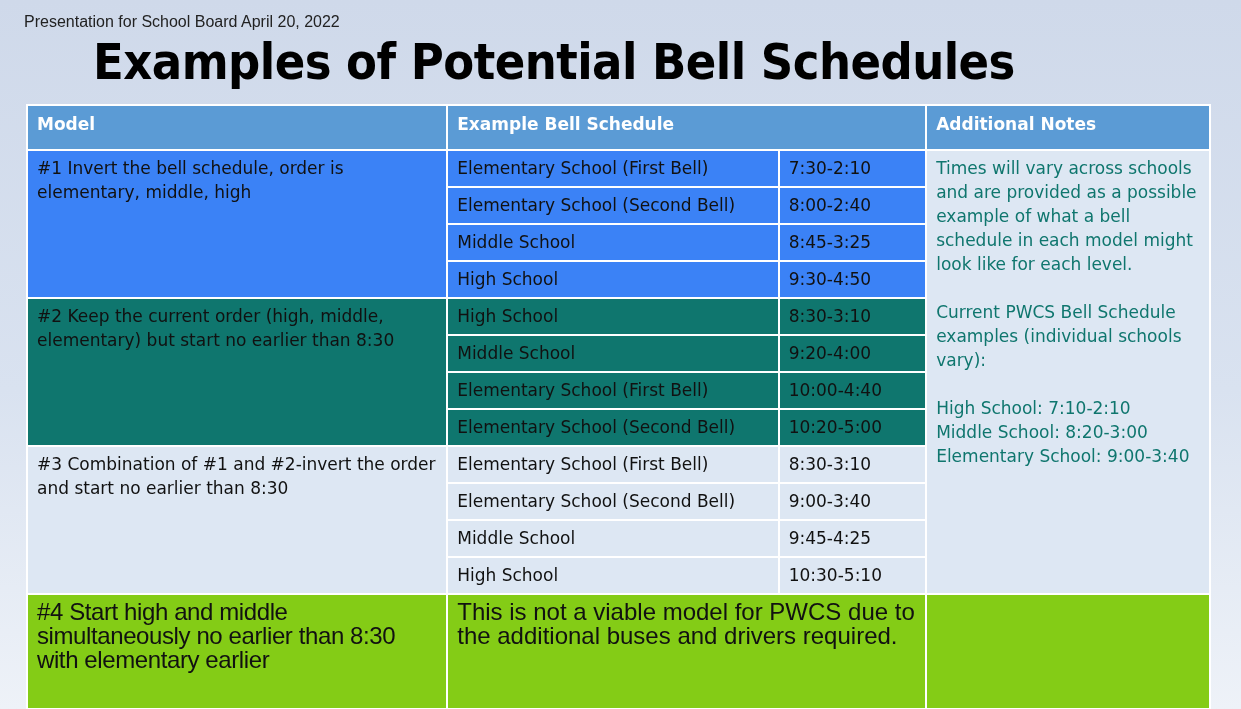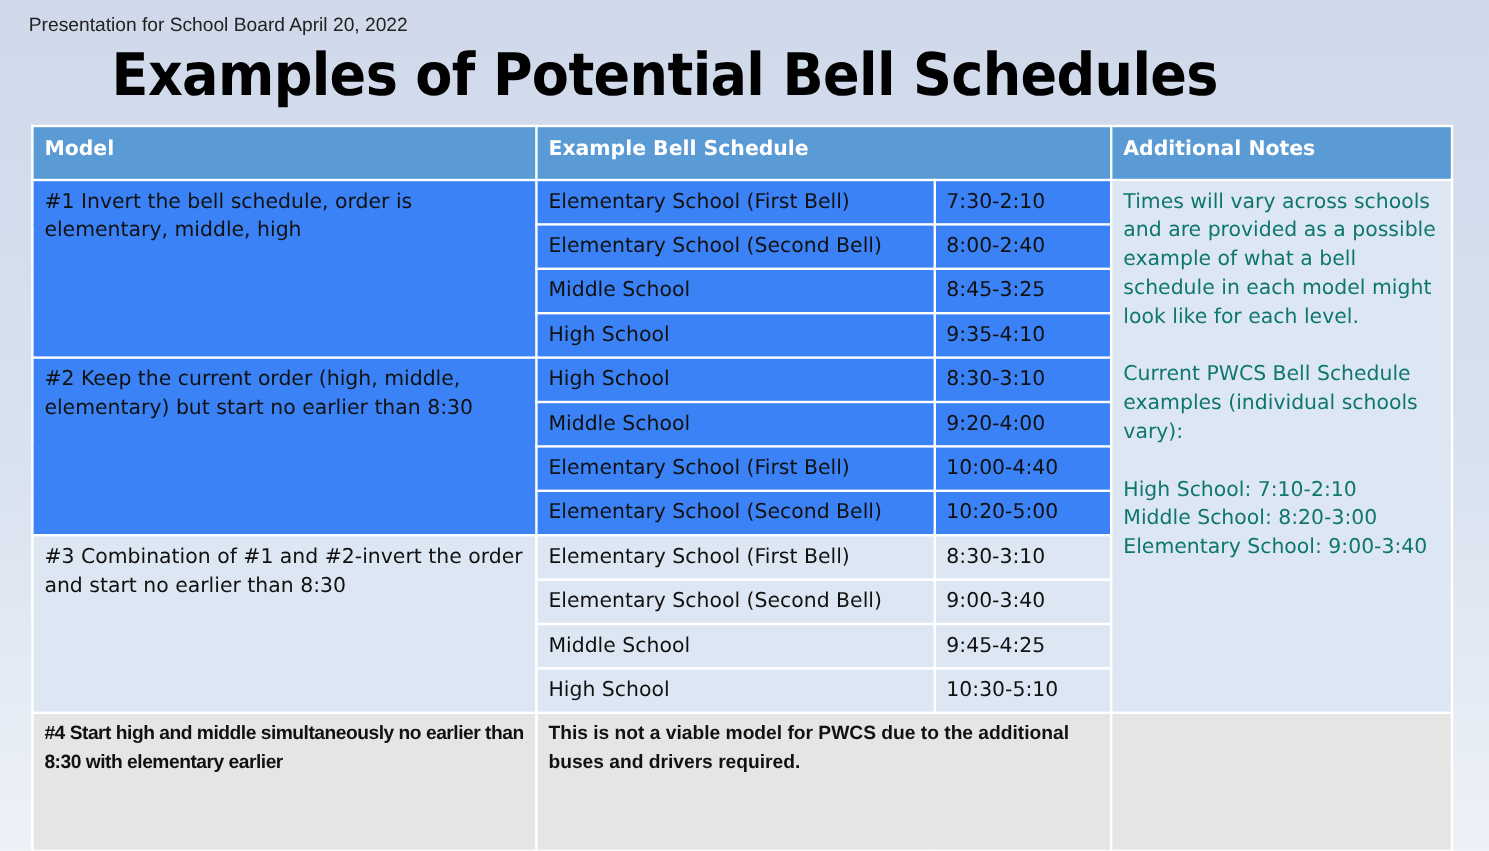--- a/index.html
+++ b/index.html
@@ -27,25 +27,25 @@
       margin-left:39px;
     }
     table.bell th {
       background:#5b9bd5; color:#fff; font-weight:bold; height:32px; padding-top:6px;
     }
     .c-model { width:402px; }
     .c-sched { width:313px; }
     .c-time { width:128px; }
     .c-notes { width:265px; }
     .g1 td { background:#3b82f6; }
-    .g2 td { background:#3b82f6; }
+    .g2 td { background:#0f766e; }
     .g3 td { background:#dde7f3; }
     td.notes { background:#dde7f3 !important; color:#0f766e; }
     .row-sched td { height:25px; padding-top:5px; padding-bottom:4px; }
-    .g4 td { background:#e5e5e5; height:103px; font-family:"Liberation Sans", sans-serif; font-size:16px;font-weight:bold; }
+    .g4 td { background:#84cc16; height:103px; font-family:"Liberation Sans", sans-serif; font-size:24px; }
     .g4 td.model4 { letter-spacing:-0.4px; }
     .notes-block { display:block; }
     .gap { height:24px; }
   </style>
 </head>
 <body>
 
 <div class="subtitle">Presentation for School Board April 20, 2022</div>
 <div class="title">Examples of Potential Bell Schedules</div>
 
@@ -76,21 +76,21 @@
     <tr class="g1 row-sched">
       <td>Elementary School (Second Bell)</td>
       <td>8:00-2:40</td>
     </tr>
     <tr class="g1 row-sched">
       <td>Middle School</td>
       <td>8:45-3:25</td>
     </tr>
     <tr class="g1 row-sched">
       <td>High School</td>
-      <td>9:35-4:10</td>
+      <td>9:30-4:50</td>
     </tr>
 
     <tr class="g2 row-sched">
       <td rowspan="4">#2 Keep the current order (high, middle, elementary) but start no earlier than 8:30</td>
       <td>High School</td>
       <td>8:30-3:10</td>
     </tr>
     <tr class="g2 row-sched">
       <td>Middle School</td>
       <td>9:20-4:00</td>

